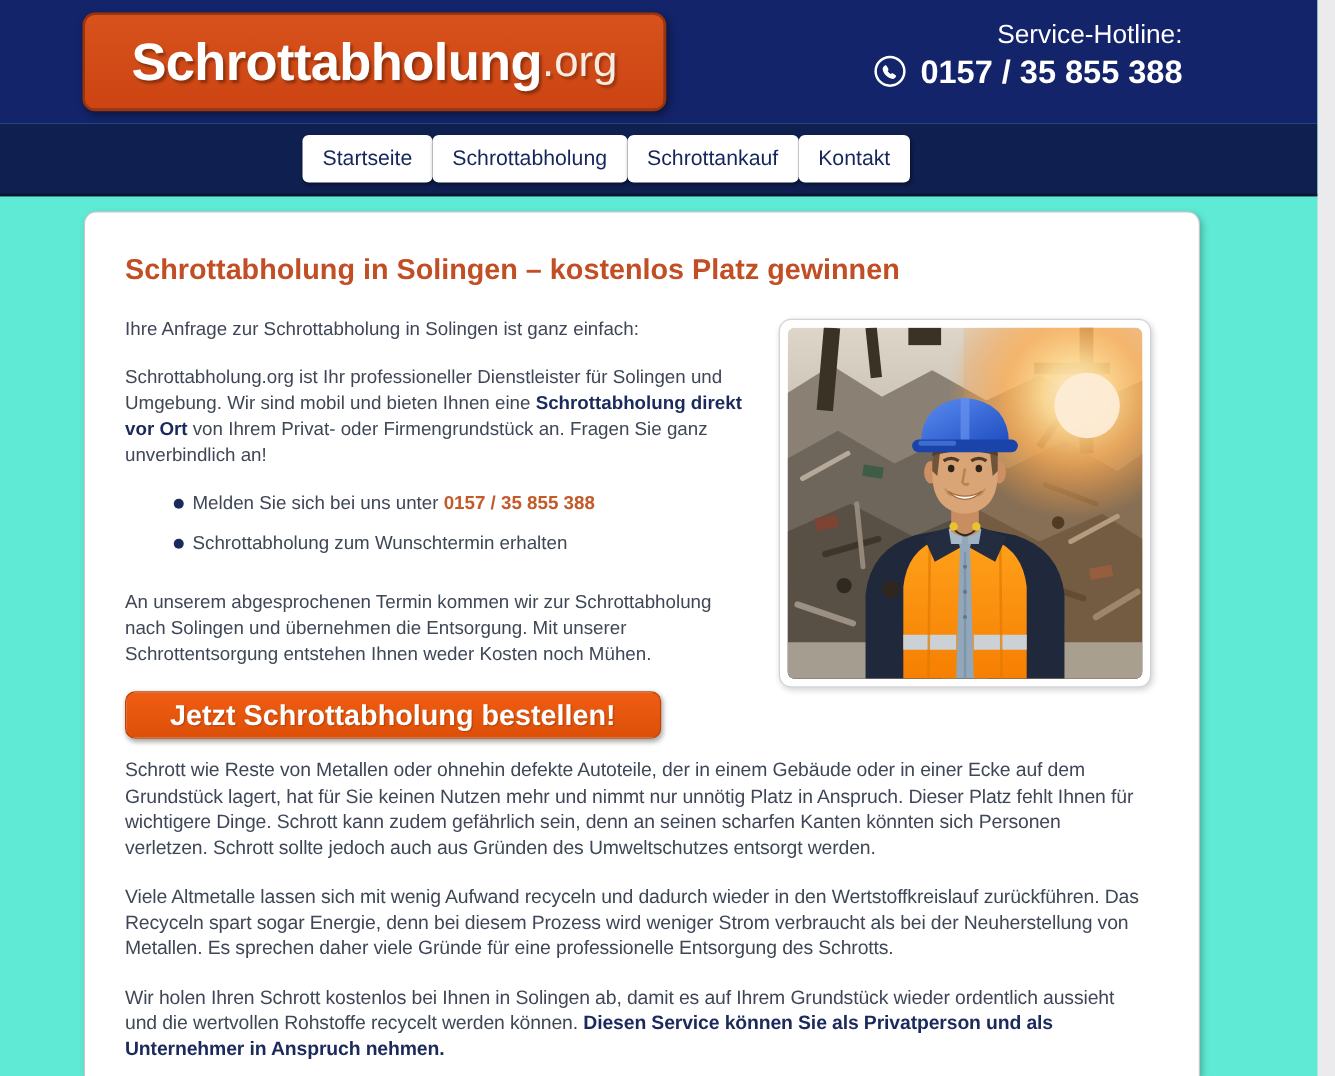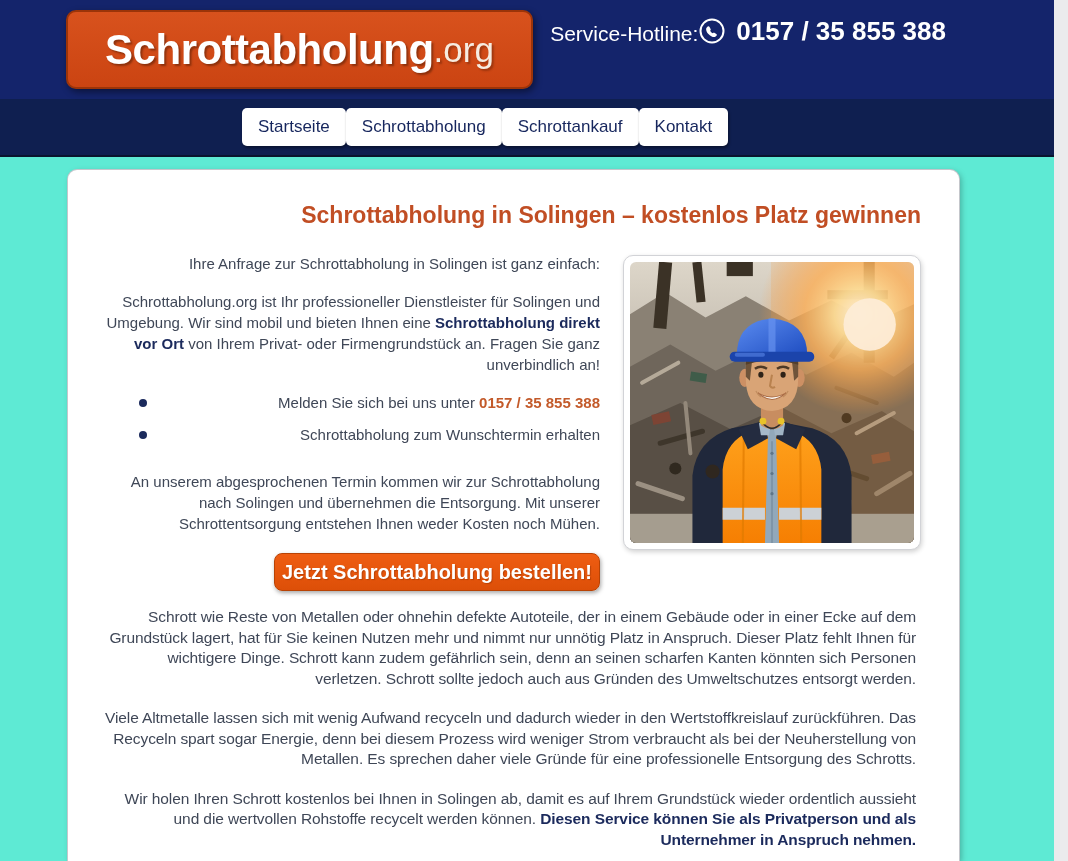--- a/index.html
+++ b/index.html
@@ -12,62 +12,61 @@
   .logo-box {
     position:absolute; left:66px; top:10px; width:467px; height:79px;
     background:linear-gradient(#d8521d,#cb4412);
     border:2px solid #9c3408; border-radius:10px;
     box-shadow:2px 3px 7px rgba(0,0,0,.45);
     display:flex; align-items:center; justify-content:center;
     text-decoration:none; cursor:pointer;
   }
   .logo-text { font-size:42px; font-weight:bold; color:#fff; letter-spacing:-.5px; text-shadow:2px 2px 2px rgba(60,20,0,.45); }
   .logo-tld  { font-size:35px; font-weight:normal; color:#f6ece1; text-shadow:2px 2px 2px rgba(60,20,0,.35); }
-  .hotline { position:absolute; right:108px; top:15px; display:flex; align-items:flex-end; color:#fff; }
+  .hotline { position:absolute; right:108px; top:15px; display:flex; flex-direction:column; align-items:flex-end; color:#fff; }
   .hotline-label { font-size:21px; line-height:26px; }
   .hotline-number-row { display:flex; align-items:center; gap:10px; font-size:26px; font-weight:bold; line-height:32px; cursor:pointer; }
   .phone-icon svg { display:block; }
 
   
   .nav { height:58px; background:#0f1f50; border-bottom:2px solid #0a142e;
          display:flex; align-items:center; padding-left:242px; }
   .nav-button {
     background:#fff; color:#16265d; font-size:17px; line-height:20px;
     padding:9px 16px; border-radius:5px; text-decoration:none;
     box-shadow:1px 2px 3px rgba(0,0,0,.4); cursor:pointer; white-space:nowrap;
   }
 
   
   .card {
     position:absolute; left:68px; top:170px; width:891px; height:691px;
     background:#fff; border-radius:9px 9px 0 0;
     box-shadow:0 0 0 1px #c4c6cb, 2px 2px 6px rgba(0,0,0,.28);
     padding:32px 38px 0 32px;
-    text-align:right;
   }
   .page-title { font-size:23px; font-weight:bold; color:#c14e24; margin-bottom:24px; }
 
   .content-row { position:relative; }
   .text-col { width:500px; font-size:15px; line-height:21px; color:#3f4757; }
   .text-col p { margin-bottom:17px; }
   strong.navy { color:#1b2a5c; }
   .phone-accent { color:#c35a2a; font-weight:bold; }
 
   .bullet-list { list-style:none; margin:16px 0 26px 0; padding-left:54px; }
   .bullet-list li { position:relative; margin-bottom:11px; }
   .bullet-list li::before {
     content:''; position:absolute; left:-15px; top:7px;
     width:8px; height:8px; border-radius:50%; background:#1b2a5c;
   }
 
   .cta-button {
     display:inline-block; margin-top:2px;
     background:linear-gradient(#ef5d12,#dd4f08); color:#fff;
-    font-size:20px; font-weight:bold; line-height:22px;
-    padding:7px 7px; border-radius:8px; border:1px solid #b84305;
+    font-size:23px; font-weight:bold; line-height:22px;
+    padding:7px 35px; border-radius:8px; border:1px solid #b84305;
     box-shadow:1px 2px 4px rgba(0,0,0,.35); text-shadow:1px 1px 1px rgba(120,40,0,.4);
     text-decoration:none; cursor:pointer; white-space:nowrap;
   }
 
   .photo-frame {
     position:absolute; top:2px; right:0; width:298px; height:295px;
     background:#fff; border:1px solid #d2d3d7; border-radius:10px; padding:6px;
     box-shadow:1px 2px 5px rgba(0,0,0,.18);
   }
   .photo-clip { width:284px; height:281px; border-radius:6px; overflow:hidden; }

